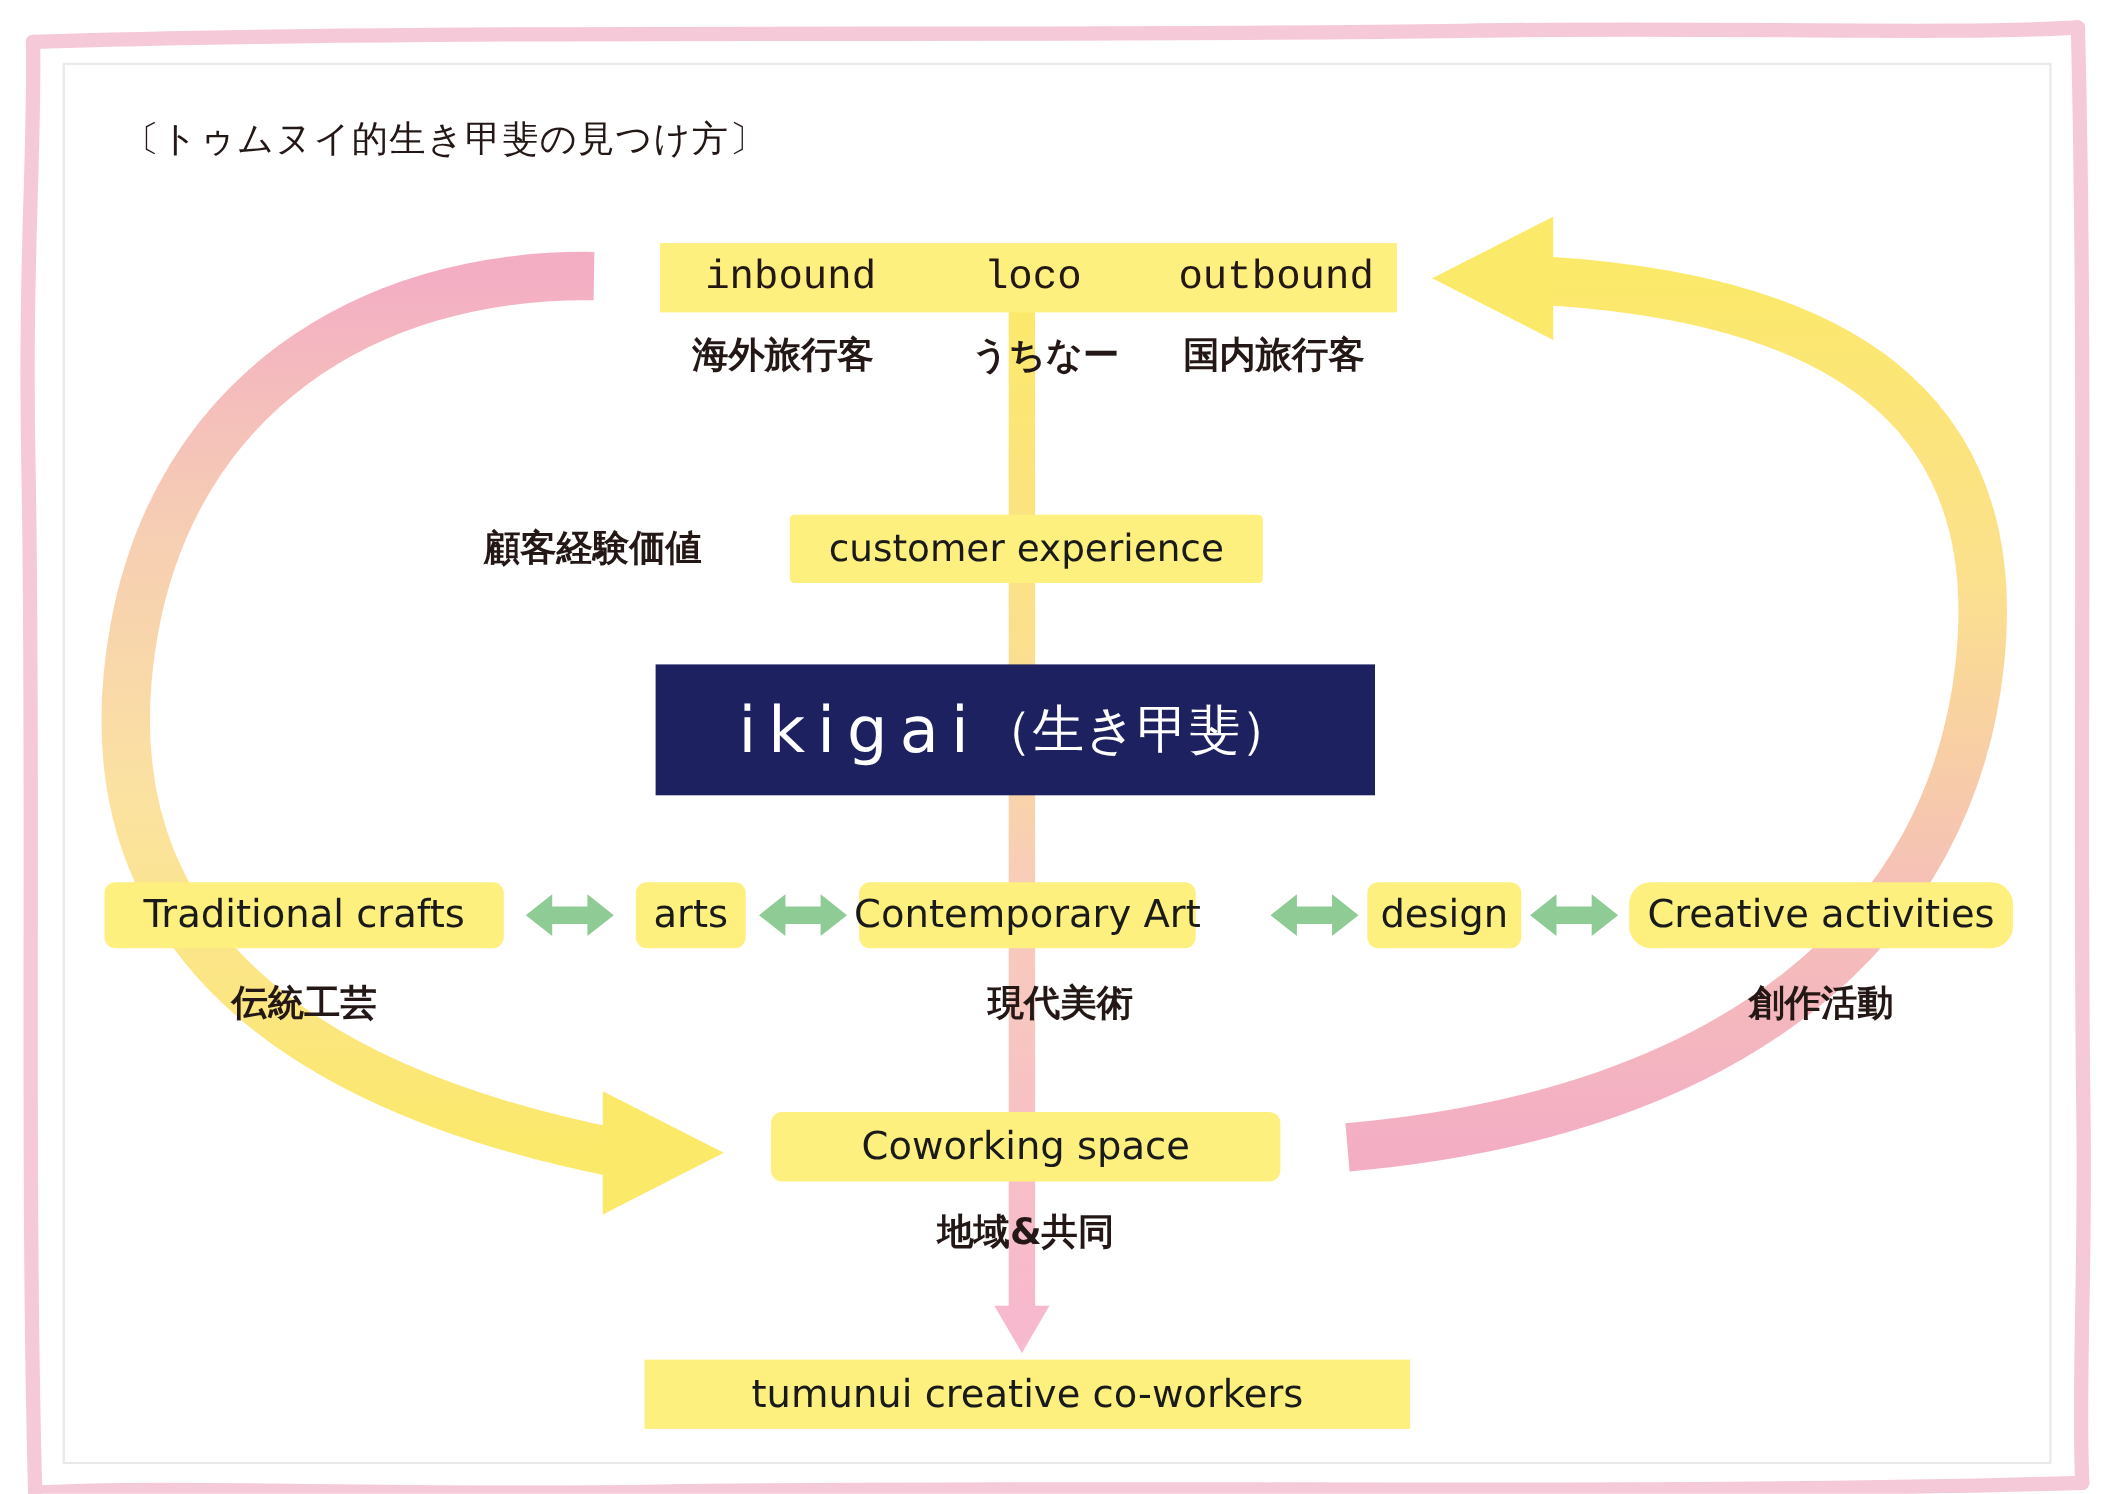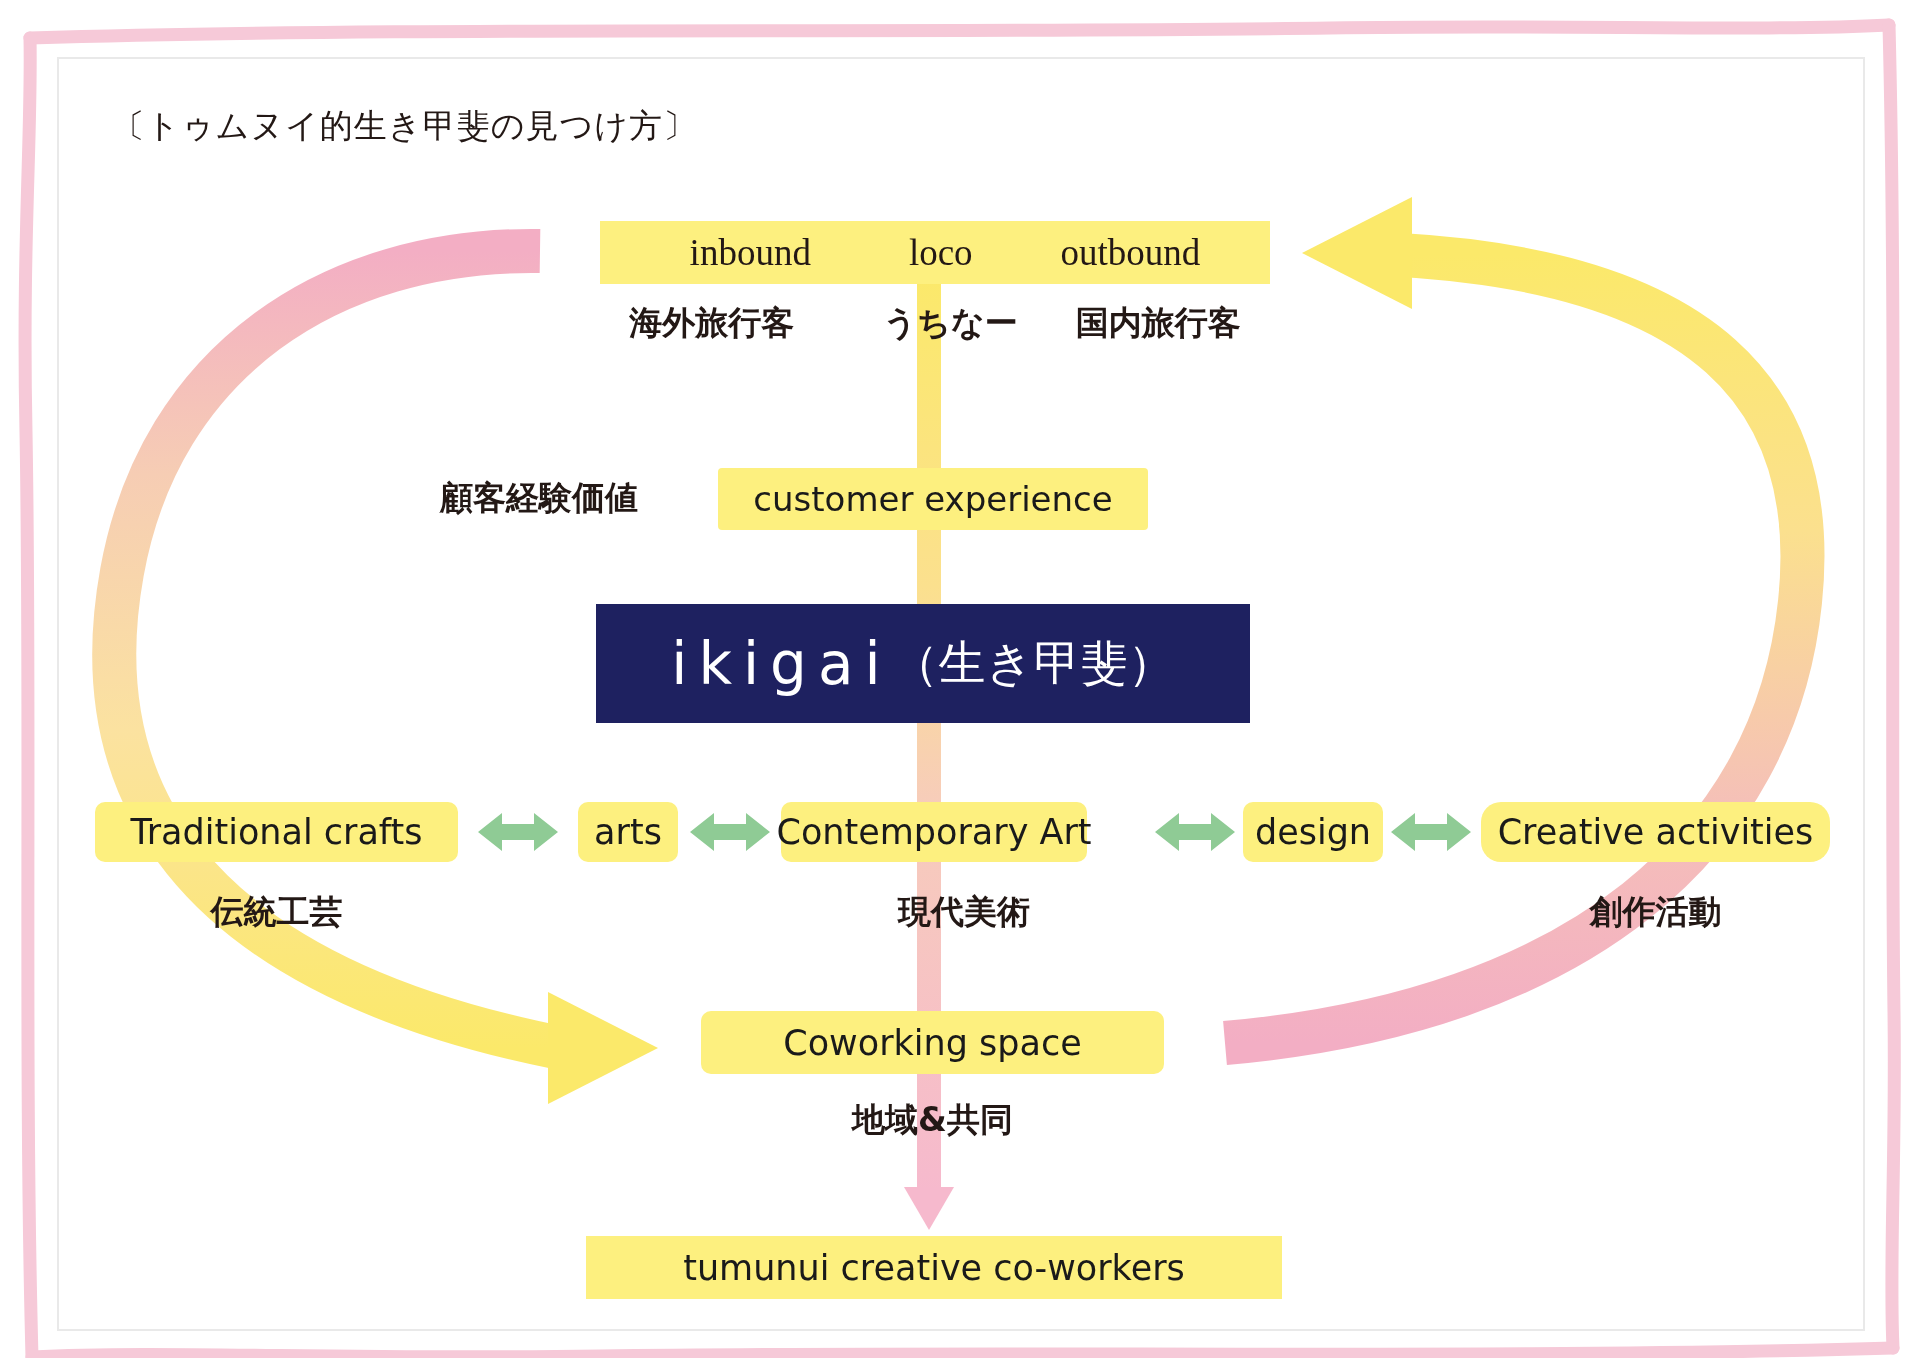--- a/index.html
+++ b/index.html
@@ -29,21 +29,21 @@
   .jp{
     position:absolute;color:#231815;white-space:nowrap;
     font-family:"DejaVu Sans",sans-serif;font-weight:600;
     display:flex;align-items:center;justify-content:center;
   }
 
   
   #top-banner{left:600px;top:209px;width:670px;height:63px;}
   #top-banner .seg{
     flex:0 0 auto;font-size:37px;color:#231815;
-    font-family:Liberation Serif, serif;
+    font-family:Liberation Mono, monospace;
   }
   #top-banner{display:flex;align-items:center;}
   .seg-inbound{margin-left:20px;}
   .seg-loco{margin-left:98px;}
   .seg-outbound{margin-left:88px;}
 
   #jp-top{left:580px;top:286px;width:700px;height:50px;
           display:flex;align-items:center;font-size:33px;}
   #jp-top span{flex:0 0 auto;}
   .jt1{margin-left:10px;}

